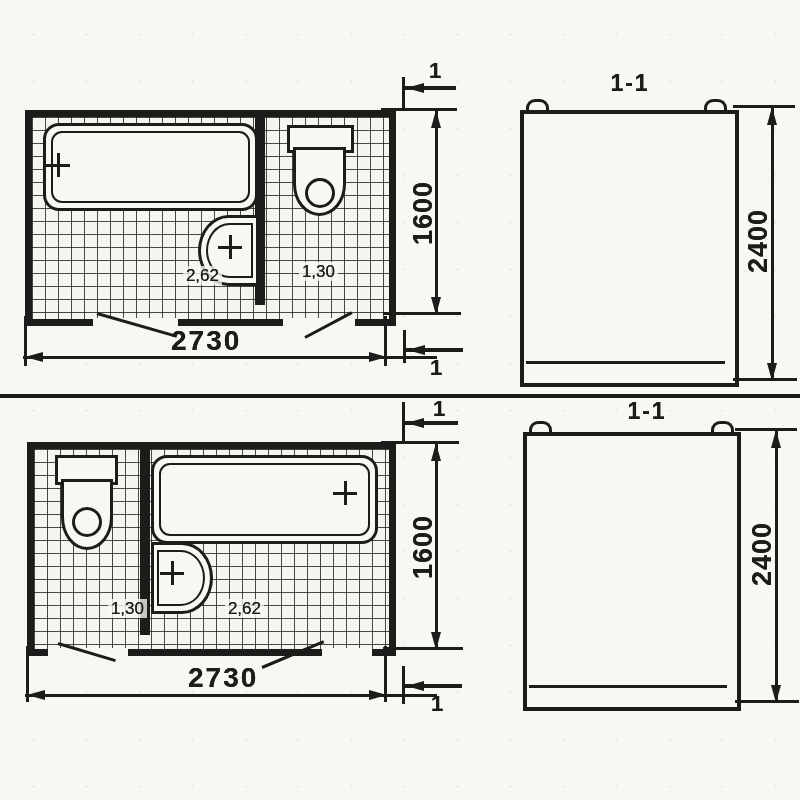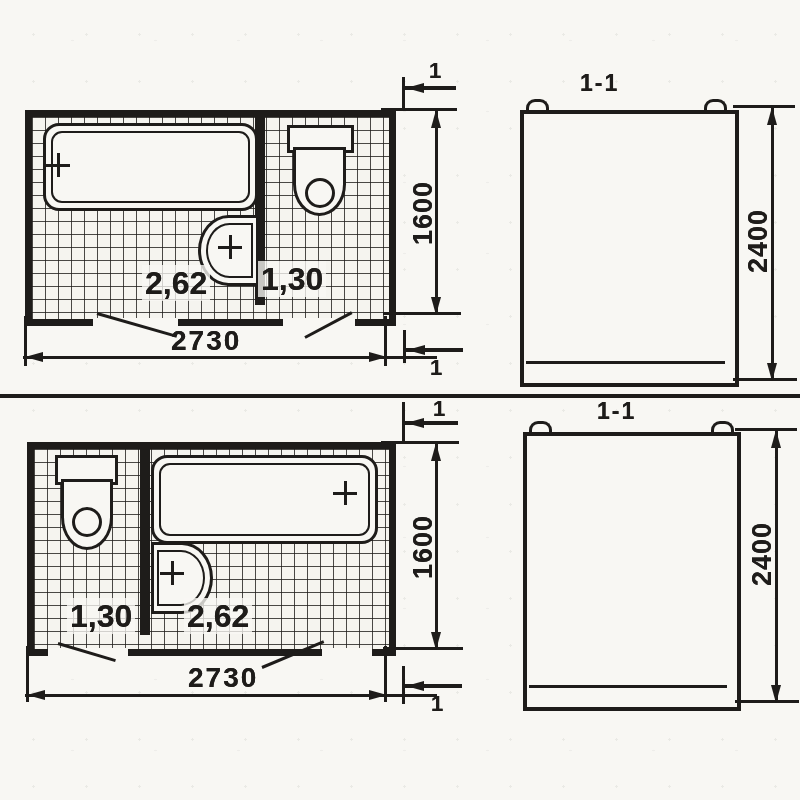--- a/index.html
+++ b/index.html
@@ -42,23 +42,23 @@
   .cross{position:absolute;width:24px;height:24px;}
   .cross::before{content:"";position:absolute;left:0;top:10.5px;width:24px;height:3px;background:var(--ink);}
   .cross::after{content:"";position:absolute;left:10.5px;top:0;width:3px;height:24px;background:var(--ink);}
   .arr{position:absolute;width:0;height:0;border-style:solid;}
   .arr.l{border-width:5px 18px 5px 0;border-color:transparent var(--ink) transparent transparent;}
   .arr.r{border-width:5px 0 5px 18px;border-color:transparent transparent transparent var(--ink);}
   .arr.u{border-width:0 5px 18px 5px;border-color:transparent transparent var(--ink) transparent;}
   .arr.d{border-width:18px 5px 0 5px;border-color:var(--ink) transparent transparent transparent;}
   .num{position:absolute;font-weight:700;font-size:28px;letter-spacing:2px;text-align:left;line-height:1;text-shadow:0 0 .6px rgba(25,23,20,.9);}
   .vtext{position:absolute;width:110px;height:28px;display:flex;align-items:center;justify-content:center;transform:rotate(-90deg);font-weight:700;font-size:27px;letter-spacing:1px;text-shadow:0 0 .6px rgba(25,23,20,.9);}
-  .area{position:absolute;font-weight:700;font-size:32px;line-height:1.05;text-align:left;width:80px;text-shadow:0 0 .6px rgba(25,23,20,.9);}
+  .area{position:absolute;font-weight:400;font-size:17px;line-height:1.05;text-align:right;width:80px;text-shadow:0 0 .6px rgba(25,23,20,.9);}
   .area span{background:rgba(248,247,243,.78);padding:0 3px;}
-  .sec-title{position:absolute;width:100px;font-weight:700;font-size:23px;letter-spacing:2px;line-height:1;text-shadow:0 0 .6px rgba(25,23,20,.9);}
+  .sec-title{position:absolute;width:100px;text-align:center;font-weight:700;font-size:23px;letter-spacing:2px;line-height:1;text-shadow:0 0 .6px rgba(25,23,20,.9);}
   .cut1{position:absolute;width:22px;text-align:center;font-weight:700;font-size:22px;line-height:1;text-shadow:0 0 .6px rgba(25,23,20,.9);}
   .sect{position:absolute;border:4px solid var(--ink);background:var(--paper);}
   .hook{position:absolute;width:17px;height:12px;border:3.5px solid var(--ink);border-bottom:none;border-radius:9px 9px 0 0;}
   .swing{position:absolute;height:3px;background:var(--ink);transform-origin:left center;}
 </style>
 </head>
 <body>
 
 <div class="sheet">
 

